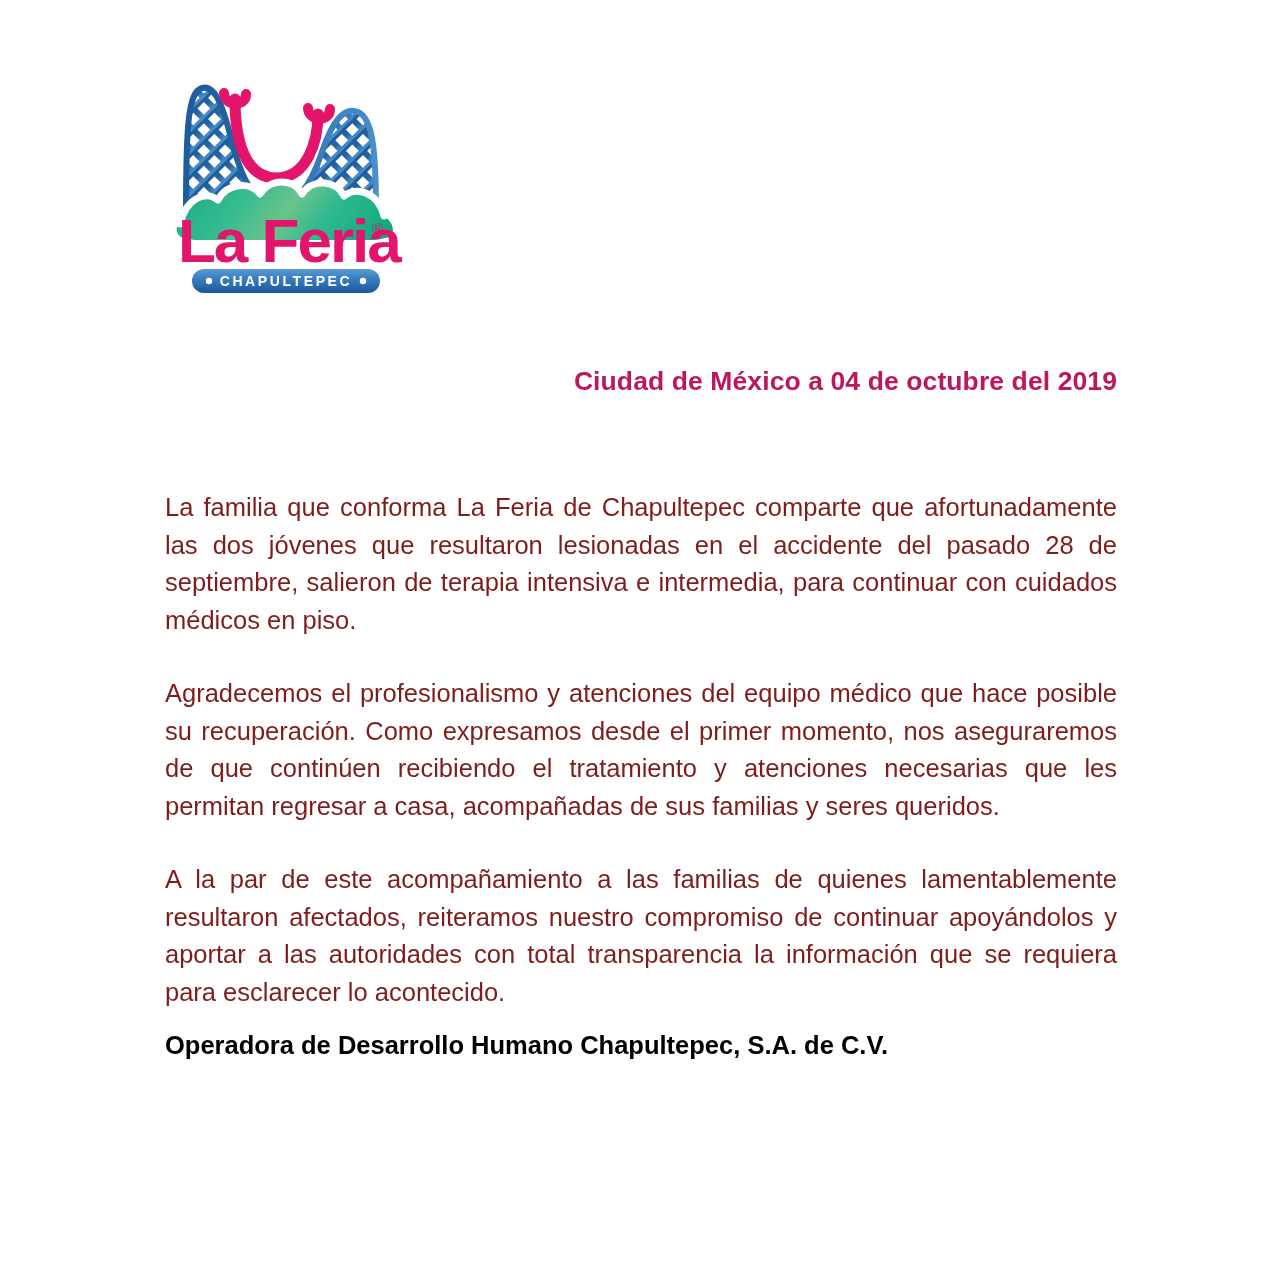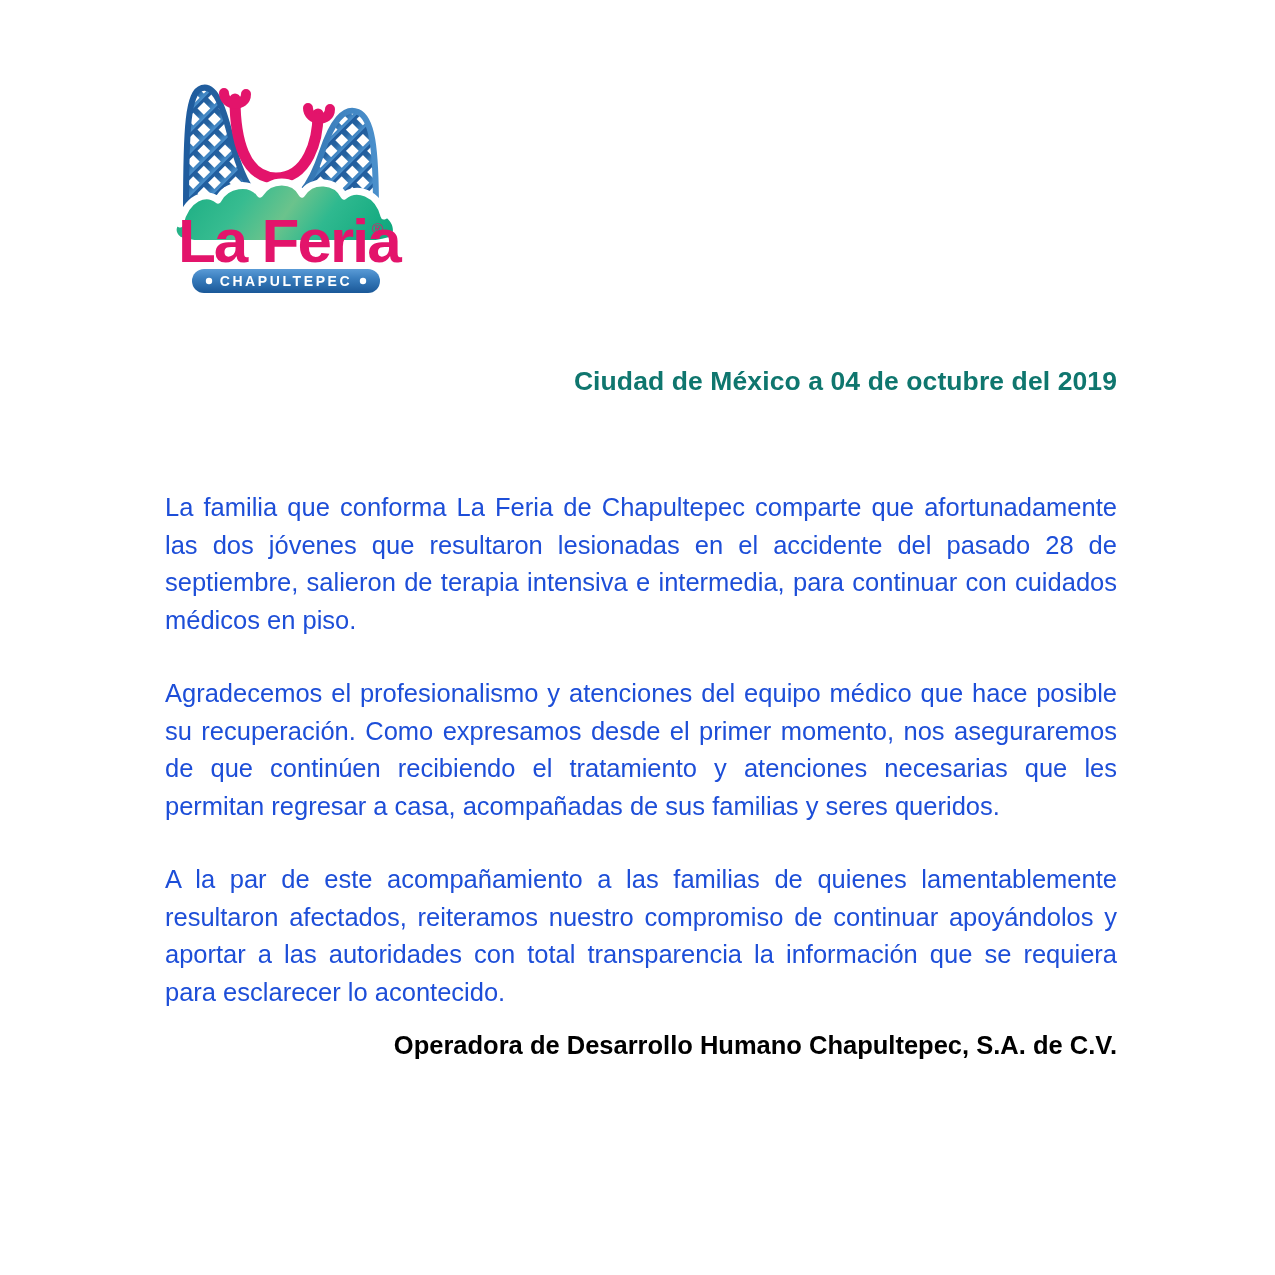--- a/index.html
+++ b/index.html
@@ -42,49 +42,48 @@
   
   .date-line {
     position: absolute;
     left: 165px;
     top: 366px;
     width: 952px;
     text-align: right;
     font-size: 26.5px;
     font-weight: bold;
     letter-spacing: 0.1px;
-    color: #0f766e;
+    color: #be185d;
     white-space: nowrap;
   }
 
   
   .letter-body {
     position: absolute;
     left: 165px;
     top: 489px;
     width: 952px;
   }
   .para {
     font-size: 25.5px;
     line-height: 37.5px;
     text-align: justify;
     text-justify: inter-word;
     margin: 0 0 36px 0;
-    color: #1d4ed8;
+    color: #7f1d1d;
     hyphens: none;
   }
   .para:last-child { margin-bottom: 0; }
 
   
   .signature {
     position: absolute;
     left: 165px;
     top: 1028px;
     width: 952px;
-    text-align: right;
   }
   .sig-line {
     font-size: 25.5px;
     line-height: 34px;
     font-weight: bold;
     color: #000;
     white-space: nowrap;
   }
 </style>
 </head>

